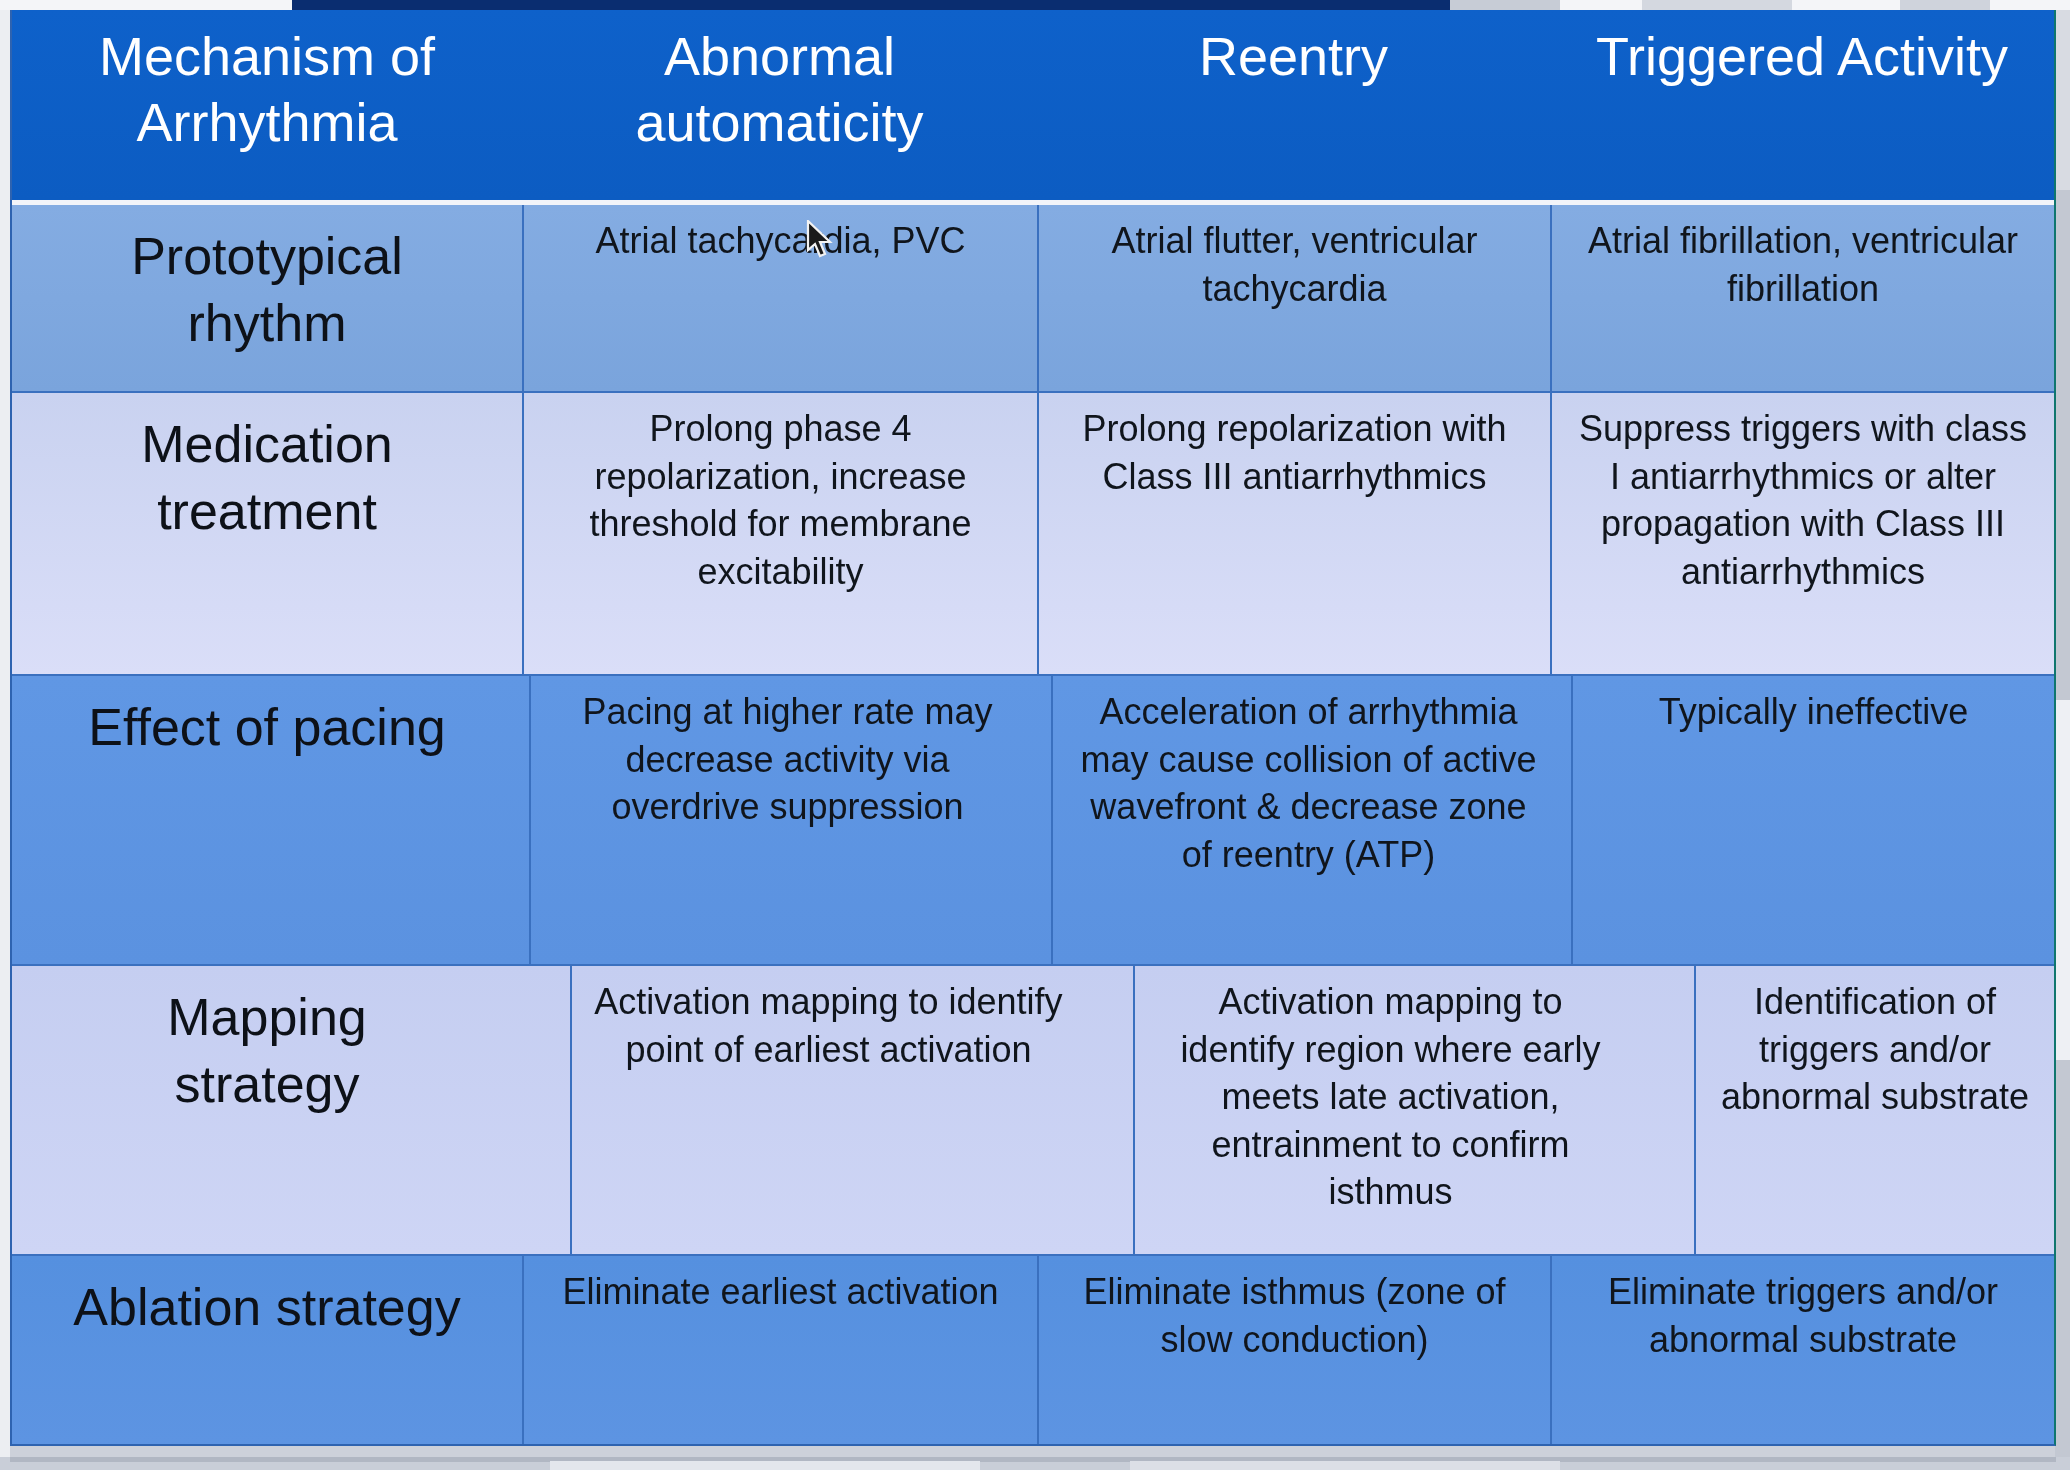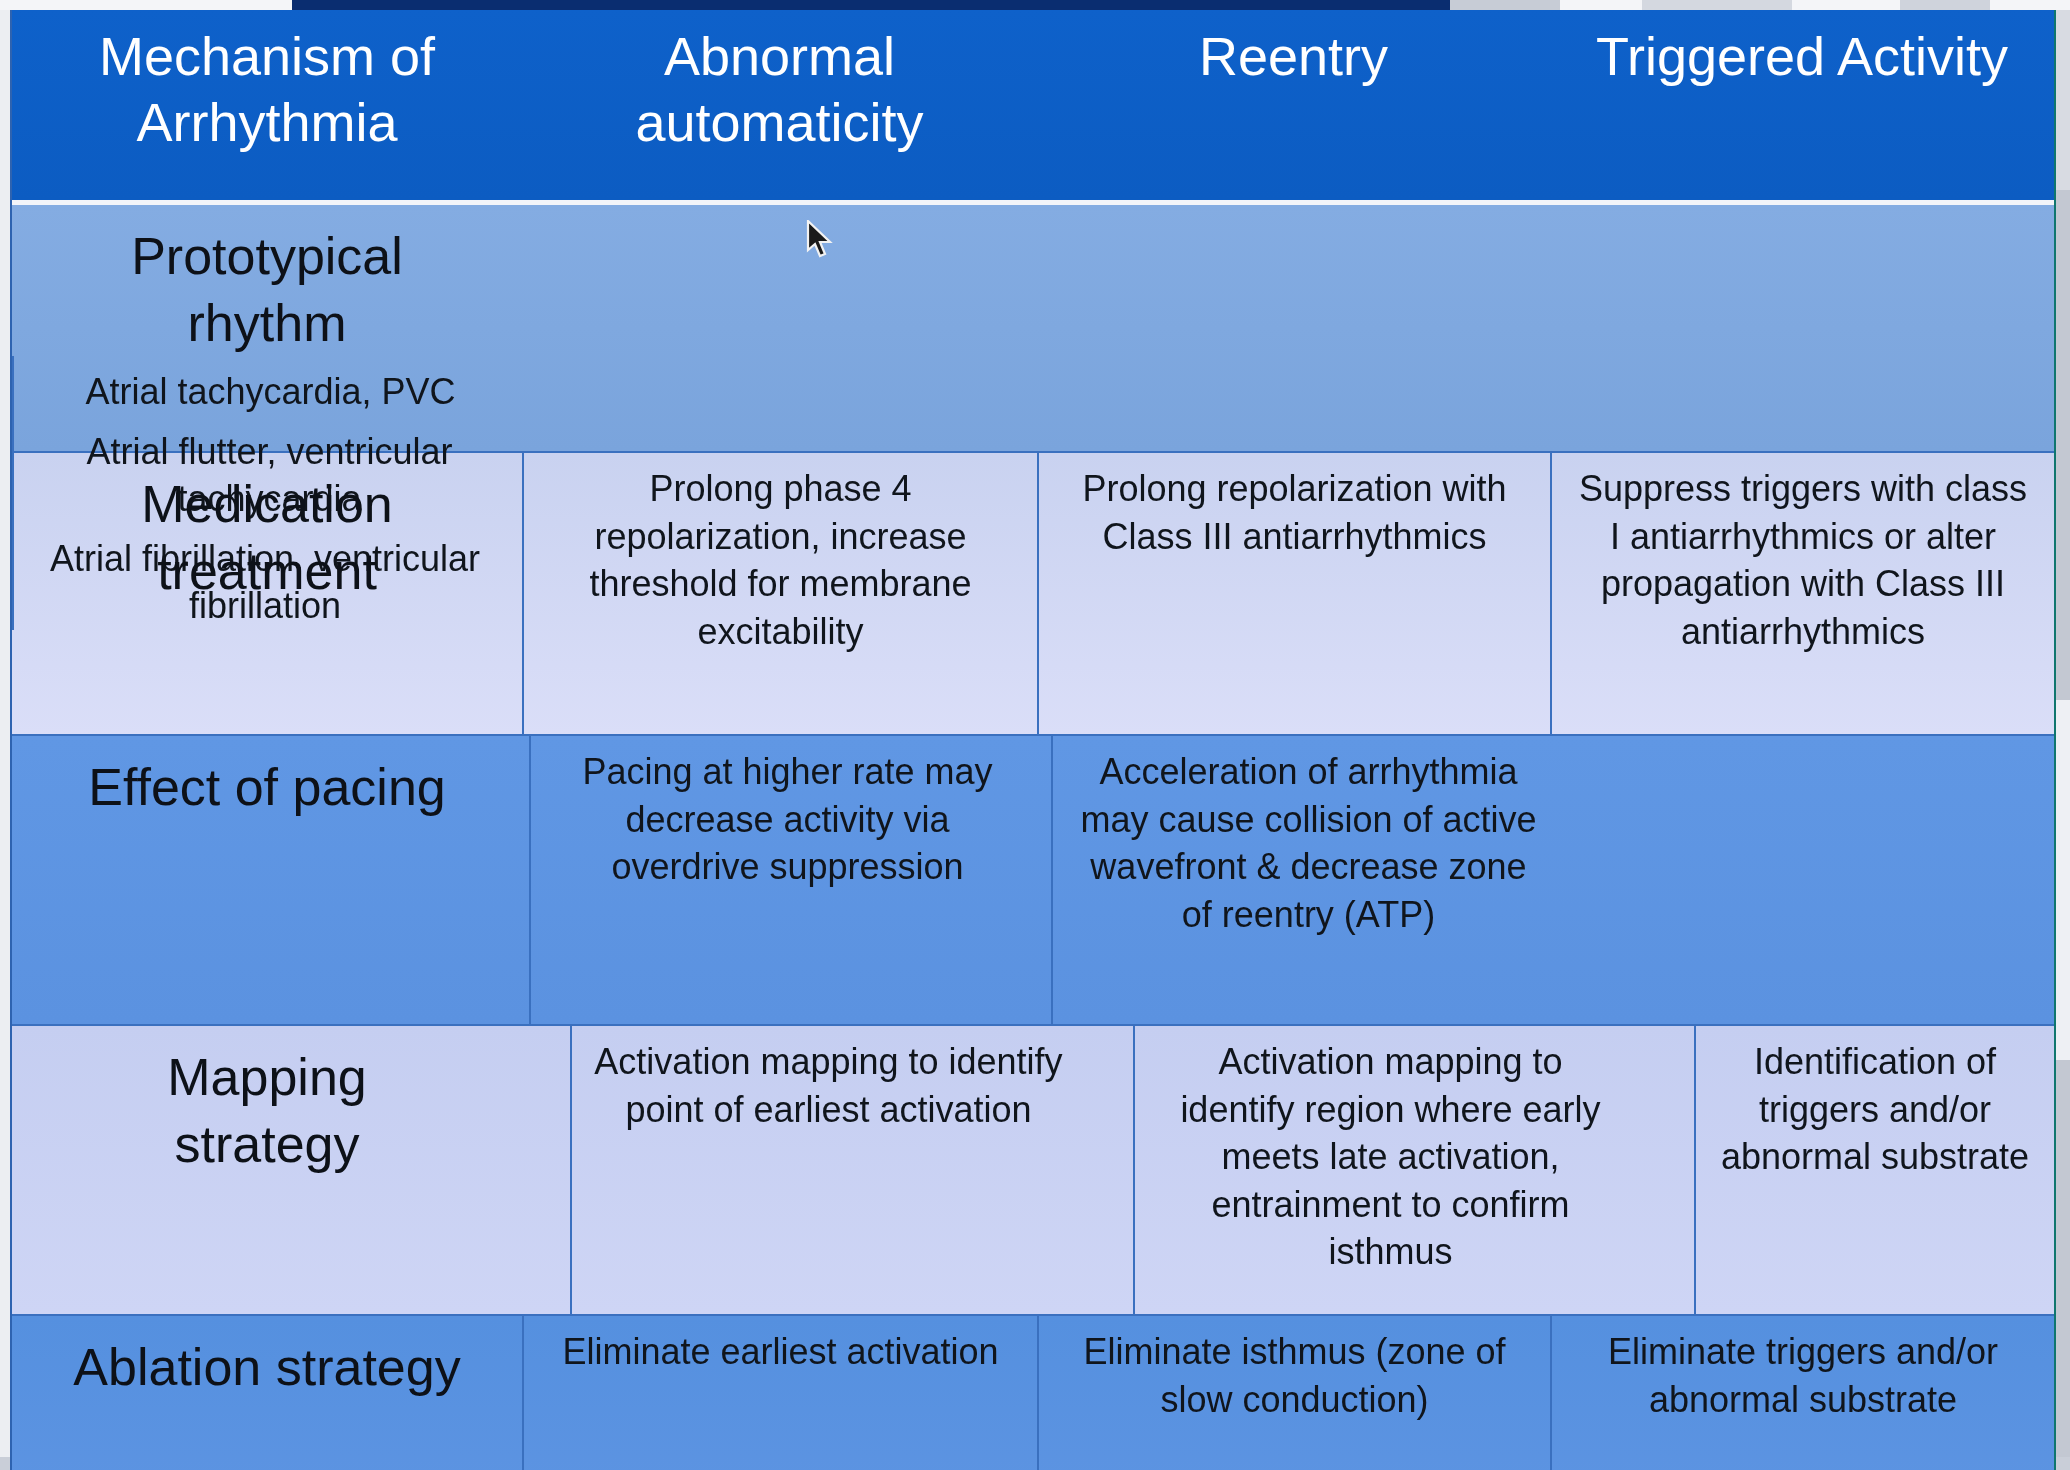--- a/index.html
+++ b/index.html
@@ -49,21 +49,21 @@
 
   
   .drow .cell{padding-top:10px;color:#10151c;}
   .drow .label{
     font-size:52px;line-height:1.28;padding:18px 60px 0 60px;color:#0d1118;
   }
   .drow .data{font-size:36px;line-height:1.32;padding:12px 22px 0 22px;}
   .drow .cell + .cell{border-left:2px solid #3a70bf;}
   .drow + .drow{border-top:2px solid #3a70bf;}
 
-  .row-blue1{height:246px;background:linear-gradient(180deg,#84ace2 0%,#7aa4dc 100%);flex-direction:column;}
+  .row-blue1{height:186px;background:linear-gradient(180deg,#84ace2 0%,#7aa4dc 100%);}
   .row-light1{height:283px;background:linear-gradient(180deg,#c9d2f0 0%,#dadef8 100%);}
   .row-blue2{height:290px;background:linear-gradient(180deg,#6097e4 0%,#5b92e0 100%);gap:7px;}
   .row-light2{height:290px;background:linear-gradient(180deg,#c5cef1 0%,#ced5f5 100%);gap:48px;}
   .row-blue3{height:190px;background:linear-gradient(180deg,#5590df 0%,#5d94e2 100%);}
 
   
   .cursor{position:absolute;left:806px;top:220px;width:34px;height:40px;}
 </style>
 </head>
 <body>
@@ -105,20 +105,21 @@
     <div class="cell c0 label">Medication treatment</div>
     <div class="cell c1 data">Prolong phase 4 repolarization, increase threshold for membrane excitability</div>
     <div class="cell c2 data">Prolong repolarization with Class III antiarrhythmics</div>
     <div class="cell c3 data">Suppress triggers with class I antiarrhythmics or alter propagation with Class III antiarrhythmics</div>
   </div>
 
   <div class="trow drow row-blue2">
     <div class="cell c0 label">Effect of pacing</div>
     <div class="cell c1 data">Pacing at higher rate may decrease activity via overdrive suppression</div>
     <div class="cell c2 data">Acceleration of arrhythmia may cause collision of active wavefront &amp; decrease zone of reentry (ATP)</div>
+    <div class="cell c3 data">Typically ineffective</div>
   </div>
 
   <div class="trow drow row-light2">
     <div class="cell c0 label">Mapping strategy</div>
     <div class="cell c1 data">Activation mapping to identify point of earliest activation</div>
     <div class="cell c2 data">Activation mapping to identify region where early meets late activation, entrainment to confirm isthmus</div>
     <div class="cell c3 data">Identification of triggers and/or abnormal substrate</div>
   </div>
 
   <div class="trow drow row-blue3">

